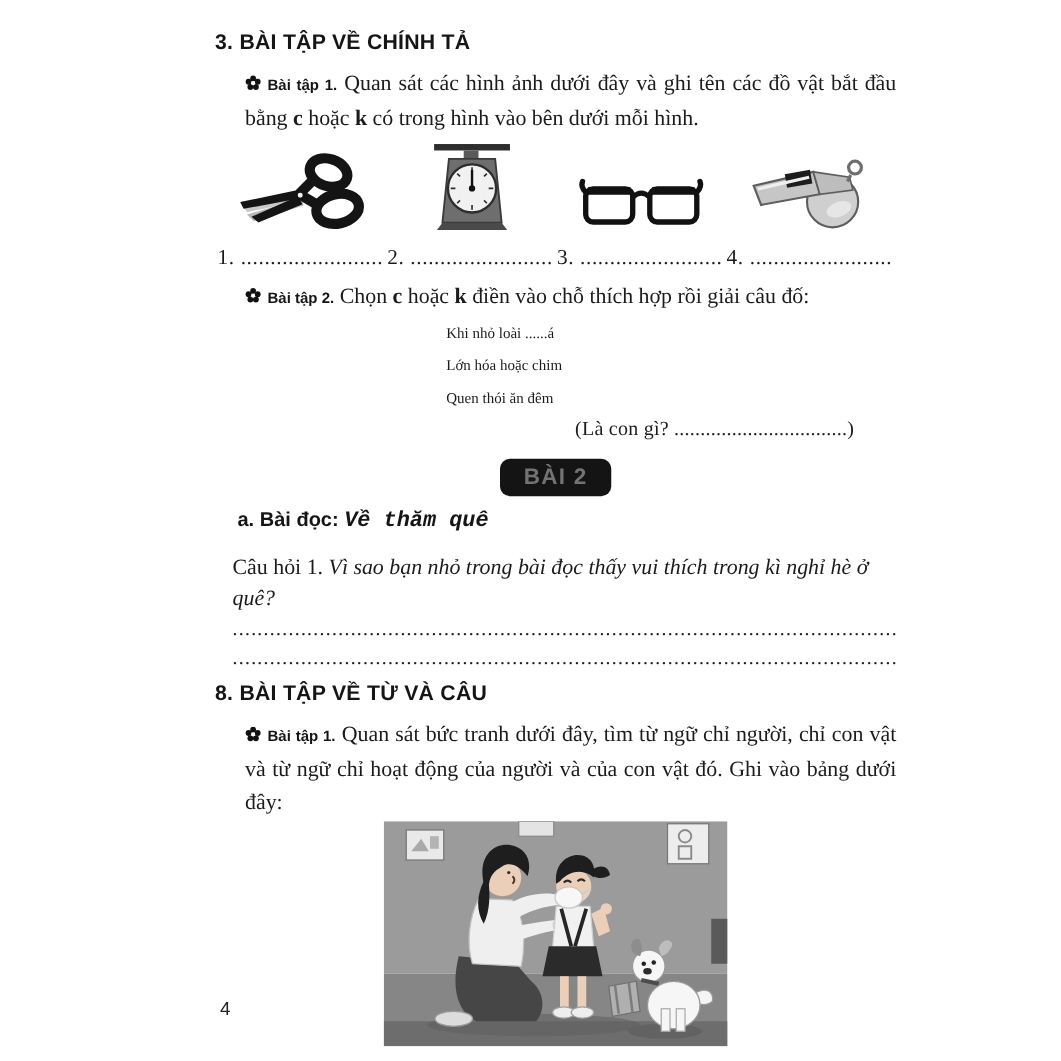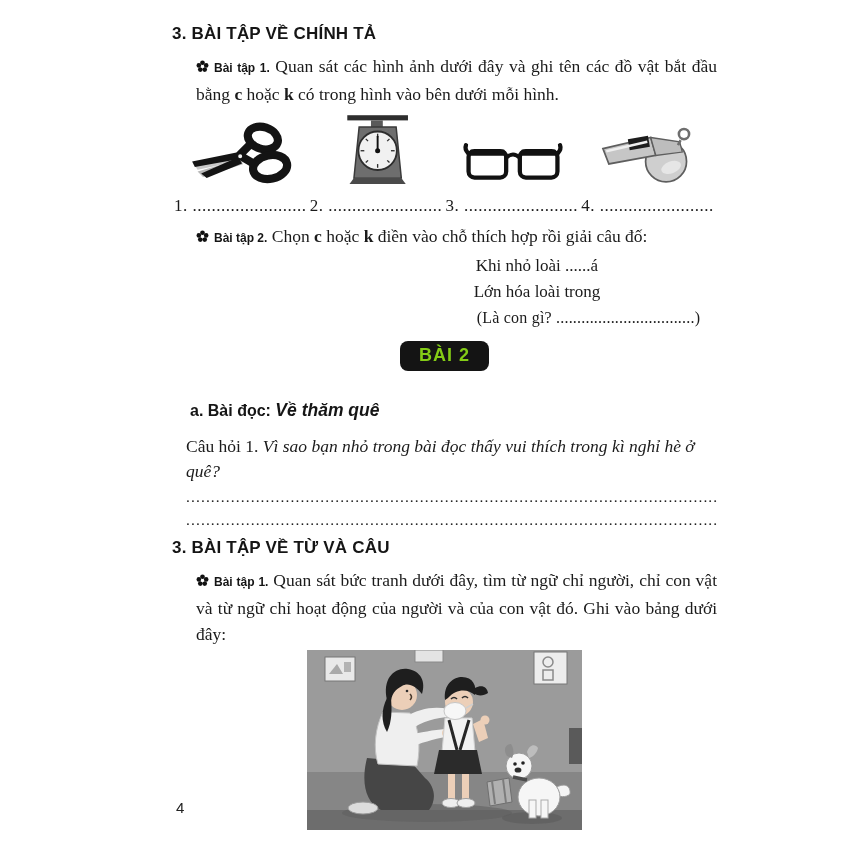--- a/index.html
+++ b/index.html
@@ -14,31 +14,31 @@
   .para{font-size:17.5px;line-height:26px;text-align:justify;margin:0 0 0 24px;}
   .para .bold{font-weight:bold;}
   .flower{display:inline-block;width:13px;height:13px;margin-right:5px;vertical-align:-1px;}
 
   .figrow{display:flex;justify-content:space-between;align-items:flex-end;height:74px;margin:6px 0 0 2px;}
   .fig{flex:1;display:flex;align-items:flex-end;justify-content:center;}
 
   .blankrow{display:flex;margin:8px 0 6px 2px;font-size:17px;line-height:22px;}
   .blank{flex:1;white-space:nowrap;overflow:hidden;letter-spacing:0.5px;}
 
-  .riddle{margin:2px 0 0 185px;font-size:17px;line-height:26px;text-align:center;}
+  .riddle{margin:2px 0 0 185px;font-size:12px;line-height:26px;}
   .riddle div{margin:0;}
-  .answer-prompt{margin:2px 0 8px 288px;font-size:16px;line-height:22px;letter-spacing:0.2px;text-align:center;}
-
-  .badge{margin:12px auto 28px auto;width:fit-content;background:#141414;color:#84cc16;
+  .answer-prompt{margin:2px 0 8px 288px;font-size:16px;line-height:22px;letter-spacing:0.2px;}
+
+  .badge{margin:12px auto 8px auto;width:fit-content;background:#141414;color:#737373;
          font-family:"Liberation Sans",sans-serif;font-weight:bold;font-size:18px;
          padding:4px 19px 5px 19px;border-radius:8px;letter-spacing:1px;}
 
   .subitem{font-family:"Liberation Sans",sans-serif;font-weight:bold;font-size:16px;
            margin:0 0 6px 18px;line-height:23px;color:#151515;}
-  .subitem .title-it{font-family:Liberation Sans, sans-serif;font-style:italic;font-weight:bold;font-size:17.5px;}
+  .subitem .title-it{font-family:Liberation Mono, monospace;font-style:italic;font-weight:bold;font-size:17.5px;}
   .question{margin:12px 0 2px 14px;font-size:17.5px;line-height:25px;}
   .question .it{font-style:italic;}
   .dotline{margin:3px 0 3px 14px;height:20px;line-height:20px;font-size:15.5px;letter-spacing:1.1px;
            white-space:nowrap;overflow:hidden;color:#1b1b1b;}
 
   .illus-wrap{width:275px;margin:3px auto 0 auto;}
   .pagenum{position:absolute;left:176px;top:799px;font-family:"Liberation Sans",sans-serif;
            font-size:15px;color:#222;}
 </style>
 </head>
@@ -141,39 +141,40 @@
             <circle cx="4.4" cy="8.3" r="3.6"></circle>
           </g>
           <circle cx="10" cy="10" r="2.4" fill="#fff"></circle>
         </svg>
       </span><span class="sans-b">Bài tập 2.</span>
       <span>Chọn </span><span class="bold">c</span><span> hoặc </span><span class="bold">k</span><span> điền vào chỗ thích hợp rồi giải câu đố:</span>
     </p>
 
     <div class="riddle">
       <div>Khi nhỏ loài ......á</div>
-      <div>Lớn hóa loài trong</div>
+      <div>Lớn hóa hoặc chim</div>
+      <div>Quen thói ăn đêm</div>
     </div>
     <div class="answer-prompt">(Là con gì? .................................)</div>
 
     <div class="badge">BÀI 2</div>
 
 
     <div class="subitem">
       <span>a. Bài đọc: </span><span class="title-it">Về thăm quê</span>
     </div>
 
     <p class="question">
       <span>Câu hỏi 1. </span><span class="it">Vì sao bạn nhỏ trong bài đọc thấy vui thích trong kì nghỉ hè ở quê?</span>
     </p>
     <div class="dotline">........................................................................................................................</div>
 
     <div class="dotline">........................................................................................................................</div>
 
-    <div class="h-sans" style="margin-top:8px">3. BÀI TẬP VỀ TỪ VÀ CÂU</div>
+    <div class="h-sans" style="margin-top:8px">8. BÀI TẬP VỀ TỪ VÀ CÂU</div>
 
     <p class="para">
       <span class="flower">
         <svg viewBox="0 0 20 20" width="13" height="13">
           <g fill="#111">
             <circle cx="10" cy="4.2" r="3.6"></circle>
               <circle cx="15.6" cy="8.3" r="3.6"></circle>
             <circle cx="13.4" cy="14.8" r="3.6"></circle>
               <circle cx="6.6" cy="14.8" r="3.6"></circle>
             <circle cx="4.4" cy="8.3" r="3.6"></circle>

